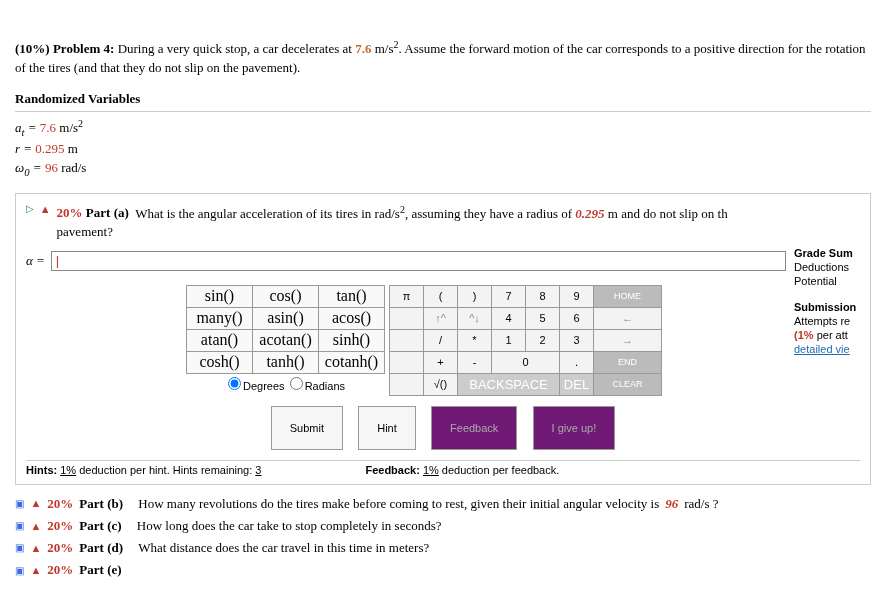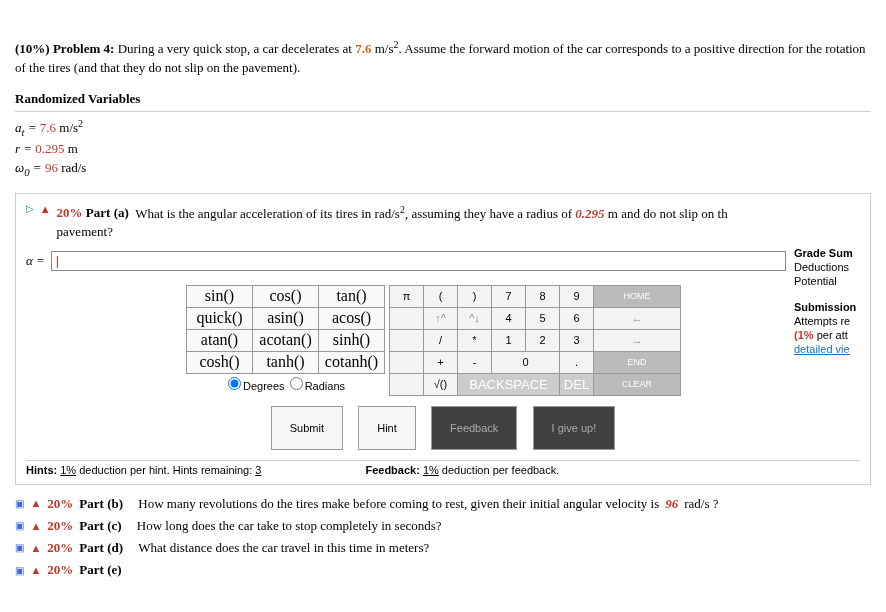--- a/index.html
+++ b/index.html
@@ -31,27 +31,27 @@
     .sub-col .bold { font-weight: bold; }
     .sub-col .red { color: #c0392b; font-weight: bold; }
     .sub-col a { color: #1e6bb8; text-decoration: underline; }
     .calc-row { display: flex; gap: 40px; }
     .calc-area { display: flex; gap: 4px; margin-left: 160px; }
     .fn-grid table, .kp table { border-collapse: collapse; }
     .fn-grid td { border: 1px solid #999; width: 66px; height: 22px; text-align: center; font-family: Georgia, serif; font-size: 16px; background: #f9f9f9; cursor: pointer; }
     .mode-row { text-align: center; padding: 3px; font-family: Arial, sans-serif; font-size: 11px; }
     .mode-row input { margin: 0 2px; }
     .kp td { border: 1px solid #999; width: 34px; height: 22px; text-align: center; font-family: Arial, sans-serif; font-size: 11px; background: #f3f3f3; cursor: pointer; }
-    .kp td.wide { width: 87px; }
+    .kp td.wide { width: 68px; }
     .kp td.gray { background: #bbb; color: #fff; font-size: 9px; }
     .kp td.gray2 { background: #ccc; color: #fff; font-size: 13px; }
     .kp td.arrow { color: #888; }
     .btn-row { text-align: center; margin: 10px 0; }
     .btn-row button { font-family: Arial, sans-serif; font-size: 11px; padding: 15px 18px; margin: 0 6px; border: 1px solid #999; background: #f6f6f6; cursor: pointer; }
-    .btn-row button.dis { color: #aaa; background: #404040; }
+    .btn-row button.dis { color: #aaa; background: #701a75; }
     .foot-row { display: flex; gap: 104px; font-family: Arial, sans-serif; font-size: 11px; border-top: 1px solid #ccc; padding-top: 3px; }
     .foot-row .u { text-decoration: underline; }
     .other-parts { margin-top: 6px; }
     .other-parts .p { display: flex; align-items: center; gap: 6px; padding: 2px 0; line-height: 1.4; }
     .other-parts .num-em { color: #c0392b; font-style: italic; font-weight: bold; }
     .clearfix::after { content: ""; display: table; clear: both; }
   </style>
 </head>
 <body>
 
@@ -100,21 +100,21 @@
     <div class="calc-area">
       <div class="fn-grid">
         <table>
           <tbody>
               <tr>
                 <td>sin()</td>
                 <td>cos()</td>
                 <td>tan()</td>
               </tr>
           <tr>
-                <td>quick()</td>
+                <td>many()</td>
                 <td>asin()</td>
                 <td>acos()</td>
               </tr>
           <tr>
                 <td>atan()</td>
                 <td>acotan()</td>
                 <td>sinh()</td>
               </tr>
           <tr>
                 <td>cosh()</td>

